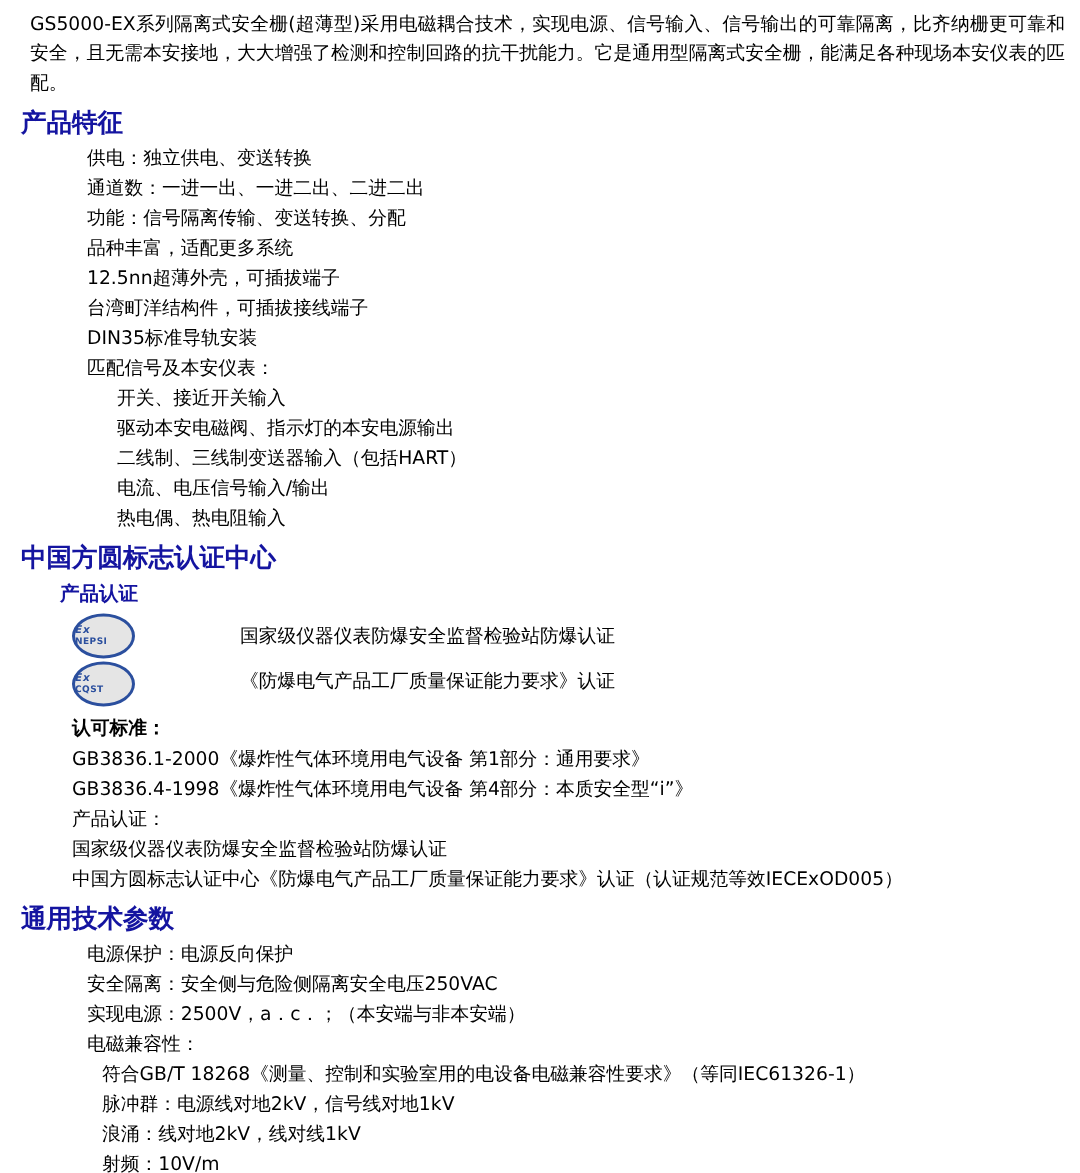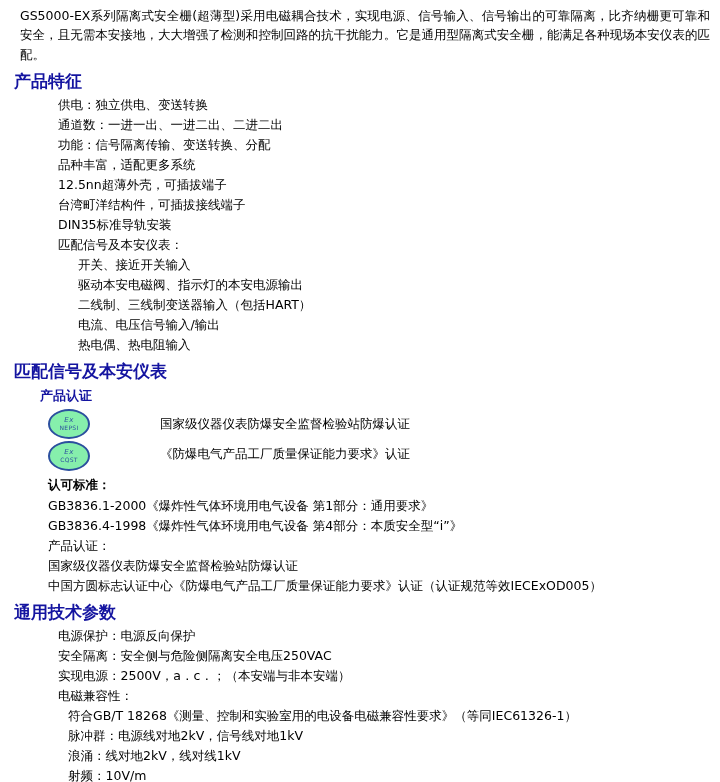--- a/index.html
+++ b/index.html
@@ -68,27 +68,27 @@
     width: 46px;
   }
   .seal {
     width: 42px;
     height: 30px;
     border: 2px solid #2b4f9e;
     border-radius: 50%;
     box-sizing: border-box;
     display: flex;
     flex-direction: column;
-    align-items: center;
+    align-items: flex-start;
     justify-content: center;
     color: #2b4f9e;
     font-size: 6px;
     line-height: 1.05;
-    font-weight: normal;
-    background: #86efac;
+    font-weight: bold;
+    background: #e5e5e5;
   }
   .seal + .seal { margin-top: 2px; }
   .seal .ex {
     font-size: 7px;
     font-style: italic;
     letter-spacing: 0.5px;
   }
   .seal .code {
     font-size: 6px;
     letter-spacing: 0.3px;
@@ -122,21 +122,21 @@
   <div class="line i1">台湾町洋结构件，可插拔接线端子</div>
   <div class="line i1">DIN35标准导轨安装</div>
   <div class="line i1">匹配信号及本安仪表：</div>
 
   <div class="line i2">开关、接近开关输入</div>
   <div class="line i2">驱动本安电磁阀、指示灯的本安电源输出</div>
   <div class="line i2">二线制、三线制变送器输入（包括HART）</div>
   <div class="line i2">电流、电压信号输入/输出</div>
   <div class="line i2">热电偶、热电阻输入</div>
 
-  <div class="h-blue">匹配信号及本安仪表</div>
+  <div class="h-blue">中国方圆标志认证中心</div>
   <div class="h-blue-sub">产品认证</div>
 
   <div class="cert-block">
     <div class="seals">
       <div class="seal">
         <span class="ex">Ex</span>
         <span class="code">NEPSI</span>
       </div>
       <div class="seal">
         <span class="ex">Ex</span>

